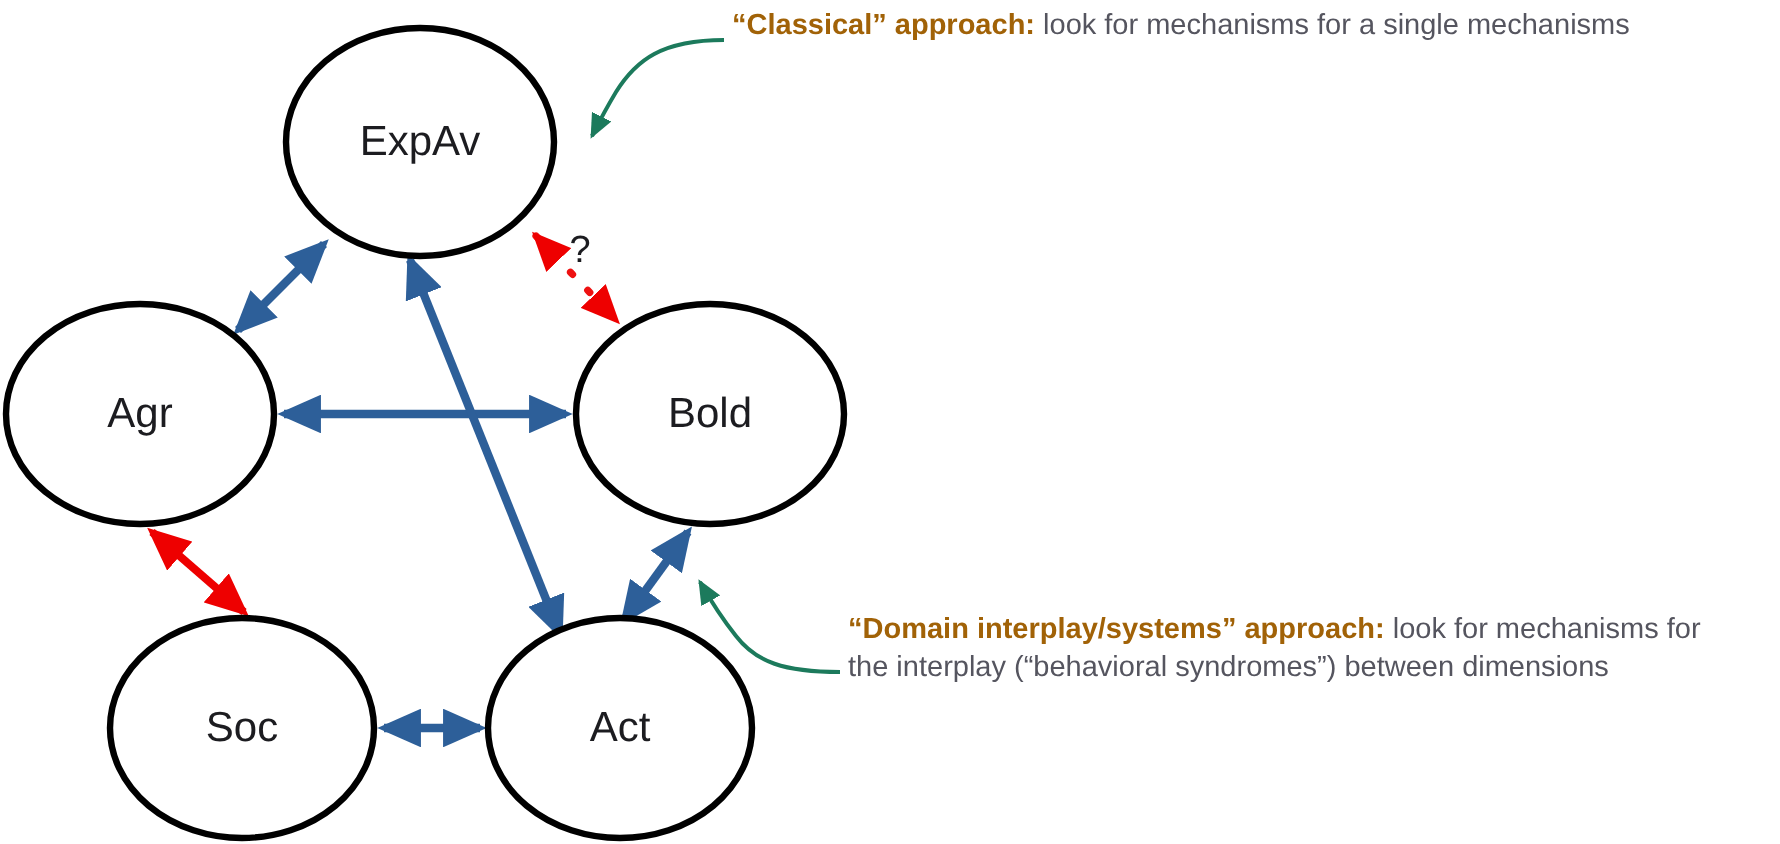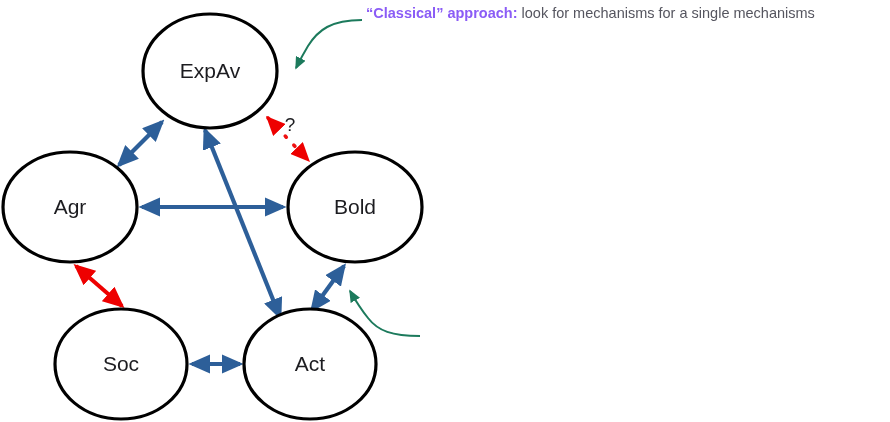--- a/index.html
+++ b/index.html
@@ -70,21 +70,21 @@
   .annotation {
     position: absolute;
     font-family: "Liberation Sans", sans-serif;
     font-size: 14.5px;
     line-height: 19px;
     color: #55555f;
     white-space: pre-wrap;
   }
   .annotation .lead {
     font-weight: bold;
-    color: #8b5cf6;
+    color: #a16207;
   }
   #annotation-classical {
     left: 366px;
     top: 4px;
     width: 470px;
   }
   #annotation-domain {
     left: 424px;
     top: 306px;
     width: 450px;
@@ -163,14 +163,15 @@
 
     <g>
       <path class="pointer-green" d="M362,20 C331,20 318,30 308,46 C302,56 299,62 296,68" marker-end="url(#arrow-green)"></path>
 
       <path class="pointer-green" d="M420,336 C392,336 378,331 368,318 C360,308 354,298 350,291" marker-end="url(#arrow-green)"></path>
     </g>
   </svg>
 
   <div class="annotation" id="annotation-classical"><span class="lead">“Classical” approach:</span><span> look for mechanisms for a single mechanisms</span></div>
 
+  <div class="annotation" id="annotation-domain"><span class="lead">“Domain interplay/systems” approach:</span><span> look for mechanisms for the interplay (“behavioral syndromes”) between dimensions</span></div>
 
 </div>
 
 </body></html>

